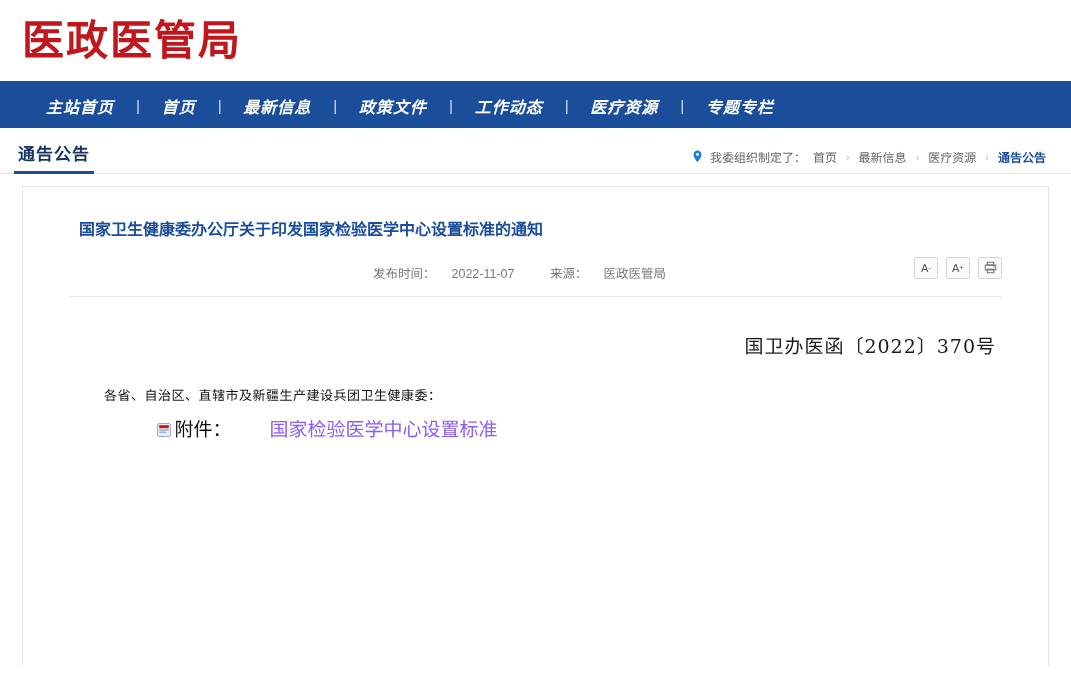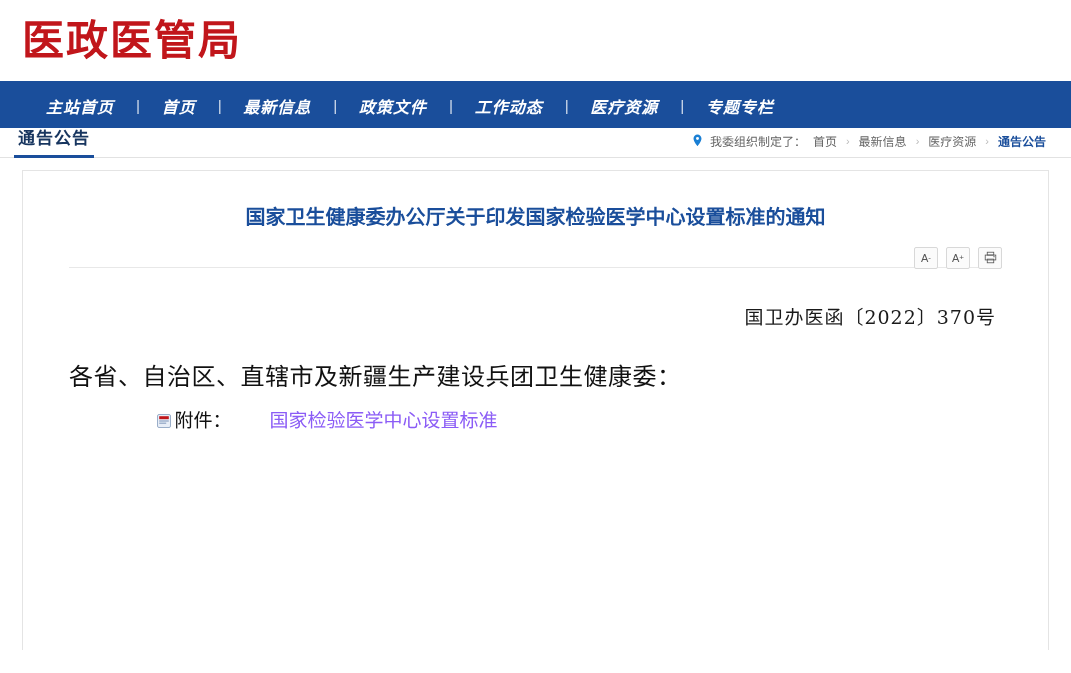--- a/index.html
+++ b/index.html
@@ -51,21 +51,21 @@
     letter-spacing: 1px;
   }
   .nav-sep {
     color: #ffffff;
     font-size: 14px;
     opacity: 0.85;
   }
 
   
   .sub-header {
-    height: 30px;
+    height: 46px;
     display: flex;
     align-items: flex-end;
     justify-content: space-between;
     padding: 0 22px 0 14px;
     border-bottom: 1px solid #e2e2e2;
   }
   .section-title {
     font-size: 17px;
     font-weight: bold;
     color: #17355f;
@@ -111,22 +111,21 @@
   .article-wrap {
     margin: 12px 22px 0 22px;
     border: 1px solid #e4e4e4;
     border-bottom: none;
     height: 480px;
     background: #ffffff;
     padding: 0 46px;
     overflow: hidden;
   }
   .article-title {
-    text-align: center;
-    font-size: 20px;
+    font-size: 16px;
     font-weight: bold;
     color: #1a4e9b;
     padding: 32px 10px 0 10px;
     line-height: 1.4;
     font-family: "DejaVu Sans", "Liberation Sans", sans-serif;
   }
   .meta-row {
     display: flex;
     align-items: center;
     justify-content: center;
@@ -167,26 +166,27 @@
     text-align: right;
     font-family: "DejaVu Serif", "Liberation Serif", serif;
     font-size: 19px;
     color: #1a1a1a;
     margin-top: 34px;
     padding-right: 6px;
     letter-spacing: 1px;
   }
   .doc-body {
     font-family: "DejaVu Serif", "Liberation Serif", serif;
-    font-size: 24px;
+    font-size: 13px;
     color: #111111;
     line-height: 1.85;
     margin-top: 26px;
     text-align: justify;
     letter-spacing: 0.5px;
+    margin-left: 35px;
   }
   .doc-body p { margin: 0 0 6px 0; }
   .indent2 { text-indent: 2em; }
   .attachment-line {
     font-family: "DejaVu Serif", "Liberation Serif", serif;
     font-size: 19px;
     color: #111111;
     text-indent: 2em;
     display: flex;
     align-items: center;
@@ -246,20 +246,24 @@
     <span class="bc-arrow">›</span>
     <span class="bc-current">通告公告</span>
   </div>
 </div>
 
 <div class="article-wrap">
 
   <div class="article-title">国家卫生健康委办公厅关于印发国家检验医学中心设置标准的通知</div>
 
   <div class="meta-row">
+    <div class="meta-text">
+      <span><span>发布时间：</span><span>2022-11-07</span></span>
+      <span><span>来源：</span><span>医政医管局</span></span>
+    </div>
     <div class="meta-tools">
       <div class="tool-btn">
         <span>A</span>
           <sup>-</sup>
       </div>
       <div class="tool-btn">
         <span>A</span>
           <sup>+</sup>
       </div>
       <div class="tool-btn">

